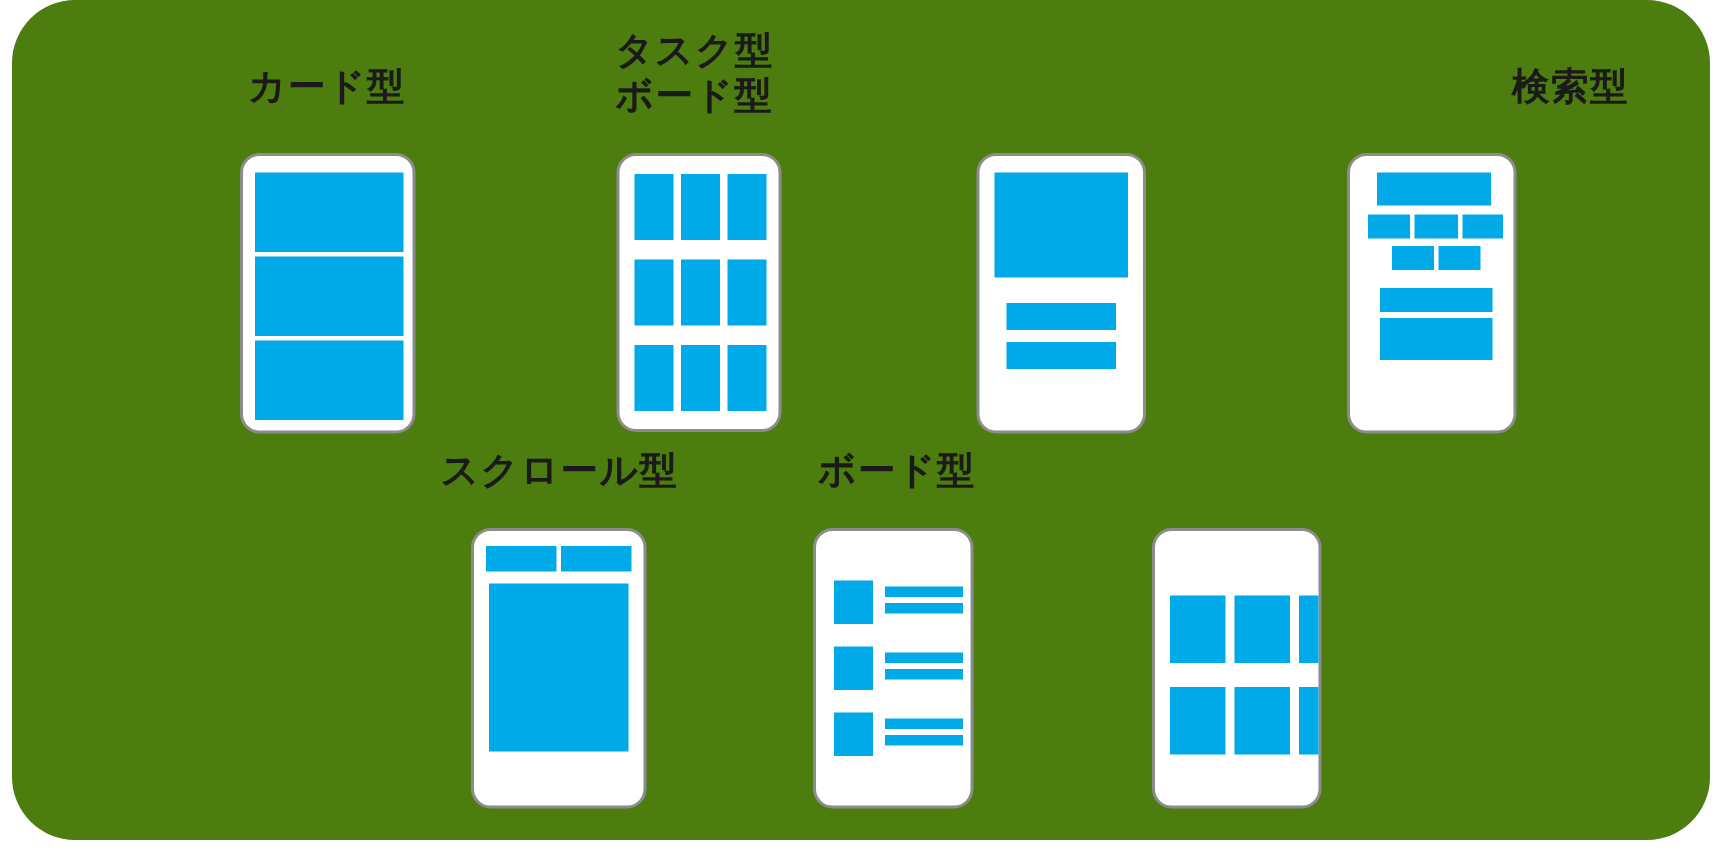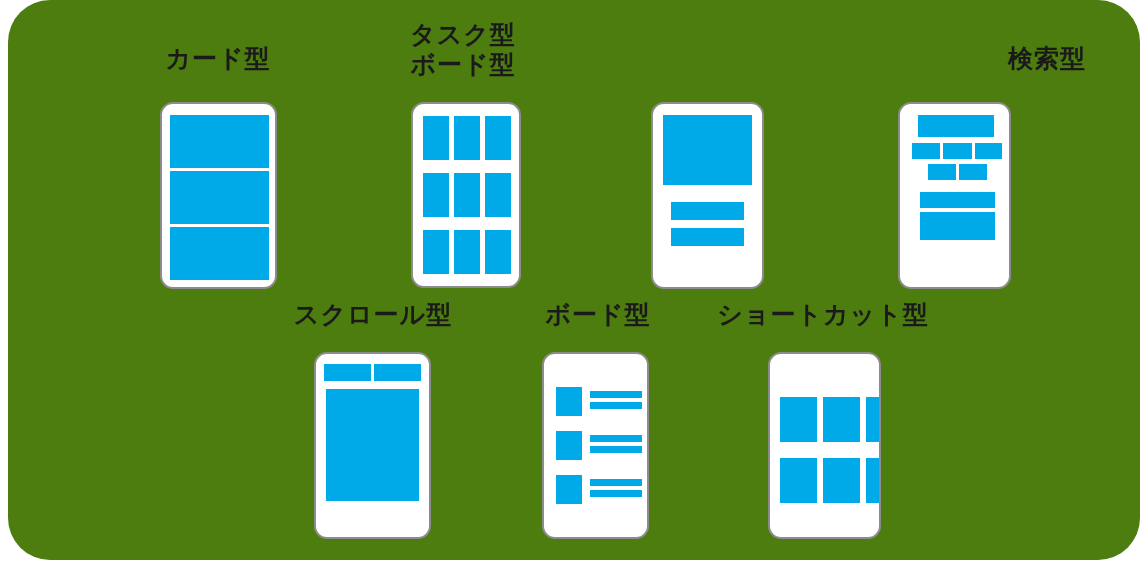--- a/index.html
+++ b/index.html
@@ -161,21 +161,20 @@
       <div class="b lrow-thumb lt2"></div>
       <div class="b lrow-l1 ll2a"></div>
       <div class="b lrow-l2 ll2b"></div>
       <div class="b lrow-thumb lt3"></div>
       <div class="b lrow-l1 ll3a"></div>
       <div class="b lrow-l2 ll3b"></div>
     </div>
   </div>
 
   <div class="item" id="shortcut-item">
-    <div class="label">ショートカット型</div>
     <div class="phone" id="shortcut-phone">
       <div class="b kc1 kr1"></div>
       <div class="b kc2 kr1"></div>
       <div class="b kc3 kr1"></div>
       <div class="b kc1 kr2"></div>
       <div class="b kc2 kr2"></div>
       <div class="b kc3 kr2"></div>
     </div>
   </div>
 

